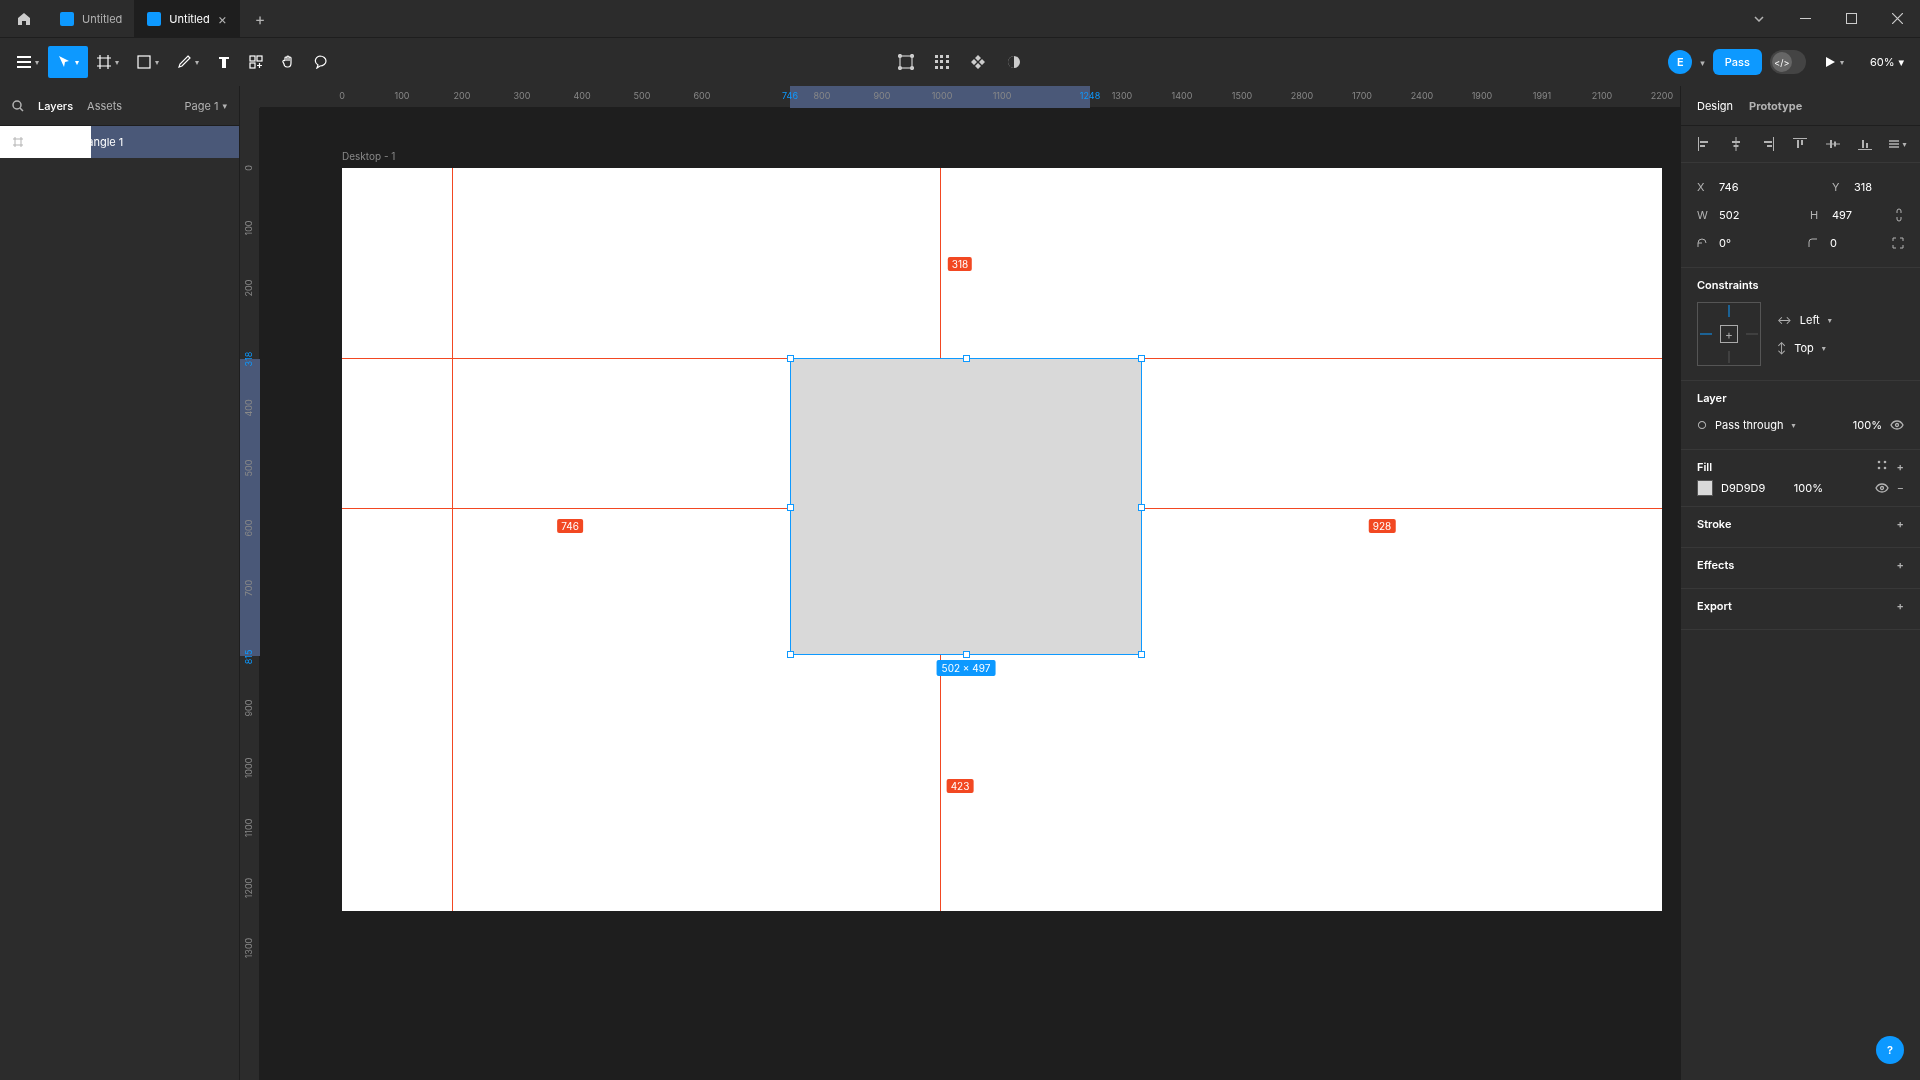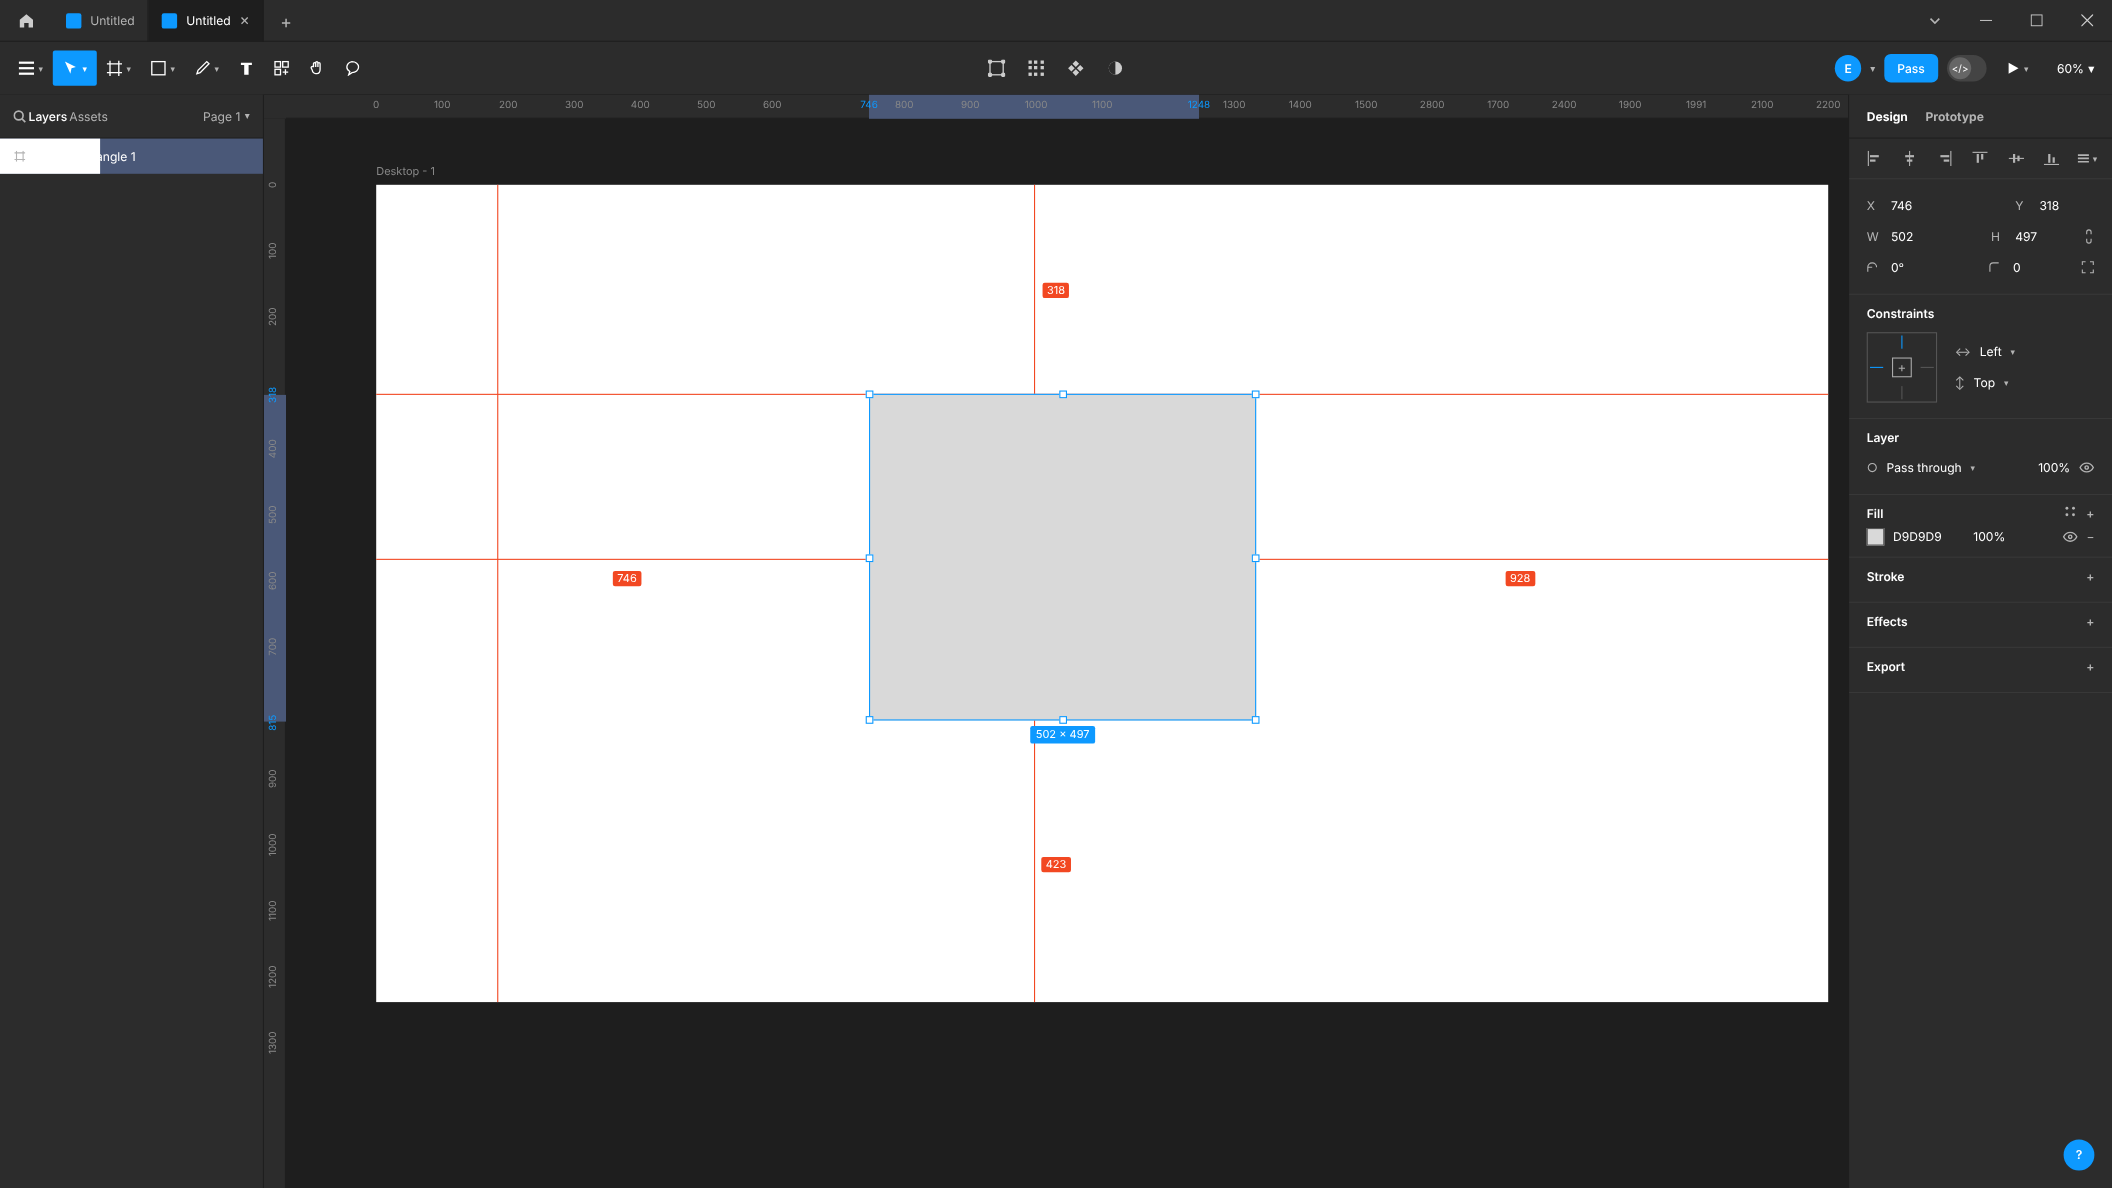--- a/index.html
+++ b/index.html
@@ -26,21 +26,21 @@
 .toolbar-center { position:absolute; left:50%; transform:translateX(-50%); display:flex; gap:4px; }
 .toolbar-right { margin-left:auto; display:flex; align-items:center; gap:8px; }
 .avatar { width:24px; height:24px; border-radius:50%; background:#0d99ff; display:flex; align-items:center; justify-content:center; font-weight:600; font-size:11px; }
 .sharebtn { background:#0d99ff; color:#fff; padding:6px 12px; border-radius:6px; font-weight:500; }
 .devmode { width:36px; height:24px; background:#444; border-radius:12px; display:flex; align-items:center; padding:2px; }
 .devmode .knob { width:20px; height:20px; background:#666; border-radius:50%; display:flex; align-items:center; justify-content:center; font-size:9px; }
 .zoom { color:#fff; padding:0 8px; display:flex; align-items:center; gap:4px; }
 
 
 .leftpanel { position:absolute; left:0; top:86px; width:240px; bottom:0; background:#2c2c2c; border-right:1px solid #1e1e1e; }
-.lp-head { height:40px; display:flex; align-items:center; padding:0 12px; gap:2px; border-bottom:1px solid #1e1e1e; }
+.lp-head { height:40px; display:flex; align-items:center; padding:0 12px; gap:14px; border-bottom:1px solid #1e1e1e; }
 .lp-head .search { color:#b3b3b3; }
 .lp-tab { color:#b3b3b3; cursor:pointer; }
 .lp-tab.active { color:#fff; font-weight:500; }
 .lp-page { margin-left:auto; color:#b3b3b3; display:flex; align-items:center; gap:4px; }
 .layer-row { height:32px; display:flex; align-items:center; padding-left:12px; gap:8px; color:#fff; }
 .layer-row.frame { font-weight:500; }
 .layer-row.sel { background:#4a5878; }
 .layer-row .indent { width:24px; }
 .layer-row .ico { width:12px; height:12px; display:flex; align-items:center; justify-content:center; color:#b3b3b3; }
 
@@ -63,21 +63,21 @@
 .sel-handle { position:absolute; width:7px; height:7px; background:#fff; border:1px solid #0d99ff; }
 .dim-label { position:absolute; background:#0d99ff; color:#fff; font-size:10px; padding:2px 5px; border-radius:2px; transform:translateX(-50%); white-space:nowrap; }
 .guide-h { position:absolute; height:1px; background:#f24822; left:0; right:0; }
 .guide-v { position:absolute; width:1px; background:#f24822; top:0; bottom:0; }
 .dist-label { position:absolute; background:#f24822; color:#fff; font-size:10px; padding:1px 4px; border-radius:2px; transform:translate(-50%,-50%); }
 
 
 .rightpanel { position:absolute; right:0; top:86px; width:240px; bottom:0; background:#2c2c2c; border-left:1px solid #1e1e1e; font-size:11px; color:#fff; overflow-y:auto; }
 .rp-tabs { height:40px; display:flex; align-items:center; padding:0 16px; gap:16px; border-bottom:1px solid #1e1e1e; }
 .rp-tab { color:#b3b3b3; cursor:pointer;font-weight:bold; }
-.rp-tab.active { color:#fff; font-weight:700; }
+.rp-tab.active { color:#fff; font-weight:400; }
 .rp-section { padding:10px 16px; border-bottom:1px solid #383838; }
 .rp-row { display:flex; align-items:center; gap:8px; height:28px; }
 .rp-label { color:#b3b3b3; width:14px; }
 .rp-input { background:transparent; border:none; color:#fff; width:50px; font-size:11px; font-family:inherit; }
 .rp-title { font-weight:600; margin-bottom:6px; display:flex; align-items:center; justify-content:space-between; }
 .rp-icon { color:#b3b3b3; cursor:pointer; }
 .align-row { display:flex; gap:2px; padding:6px 8px; border-bottom:1px solid #383838; }
 .align-btn { flex:1; height:24px; display:flex; align-items:center; justify-content:center; color:#b3b3b3; }
 .constraints-box { width:64px; height:64px; border:1px solid #555; position:relative; margin:4px 0; }
 .constraints-box::before { content:''; position:absolute; left:50%; top:50%; width:16px; height:16px; border:1px solid #aaa; transform:translate(-50%,-50%); }

